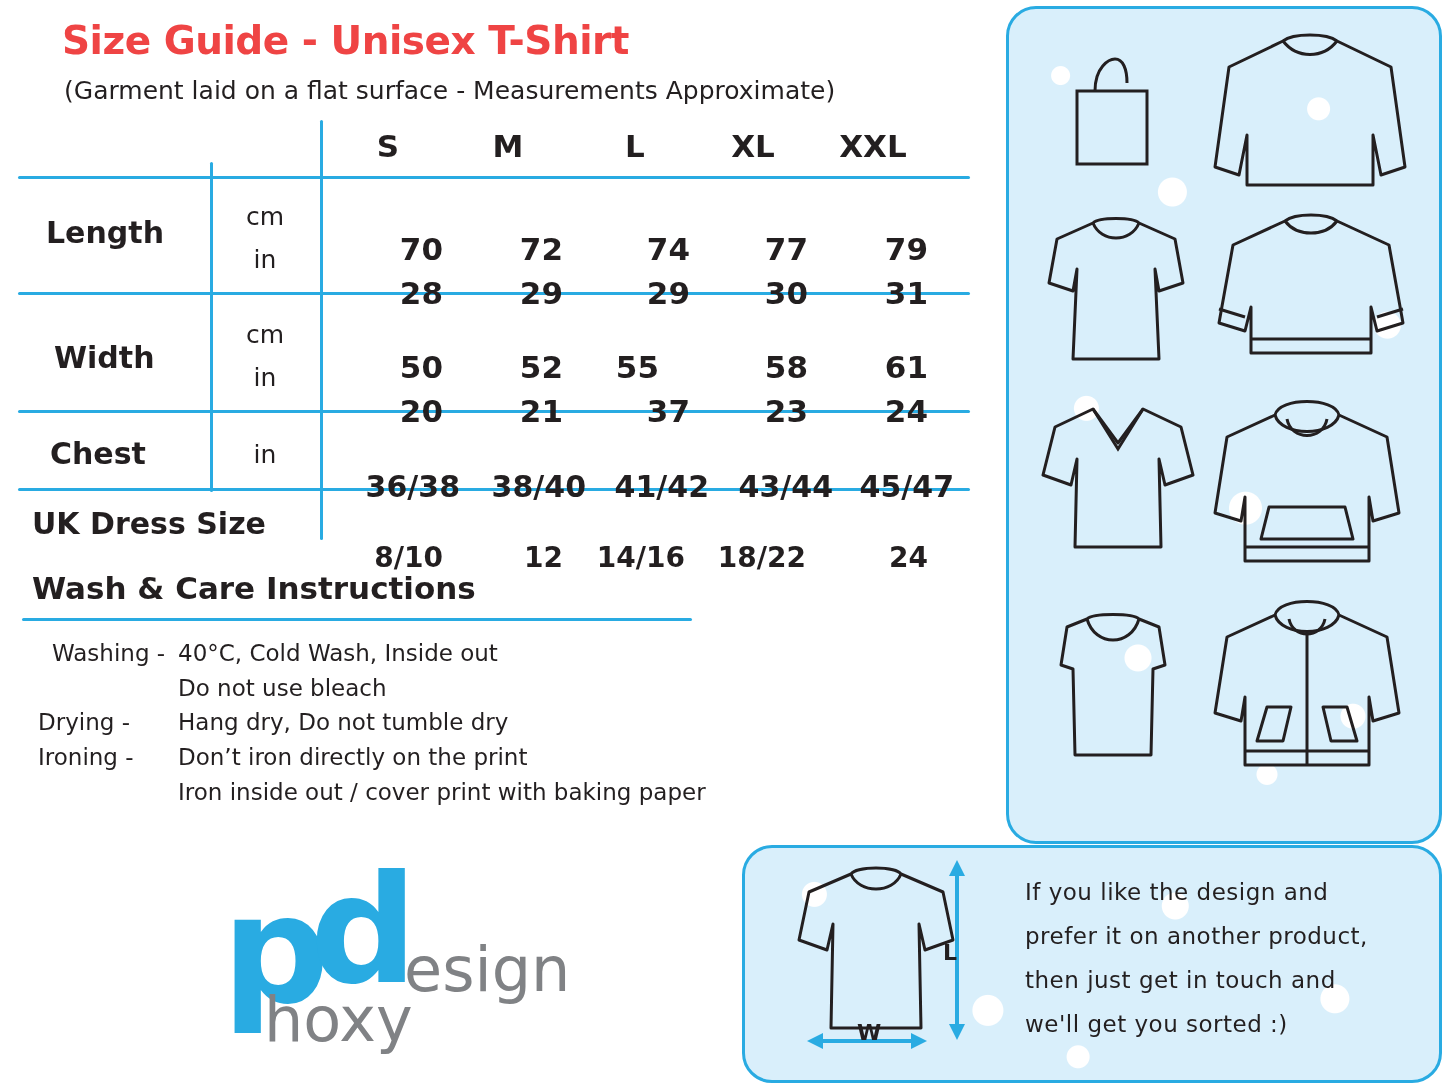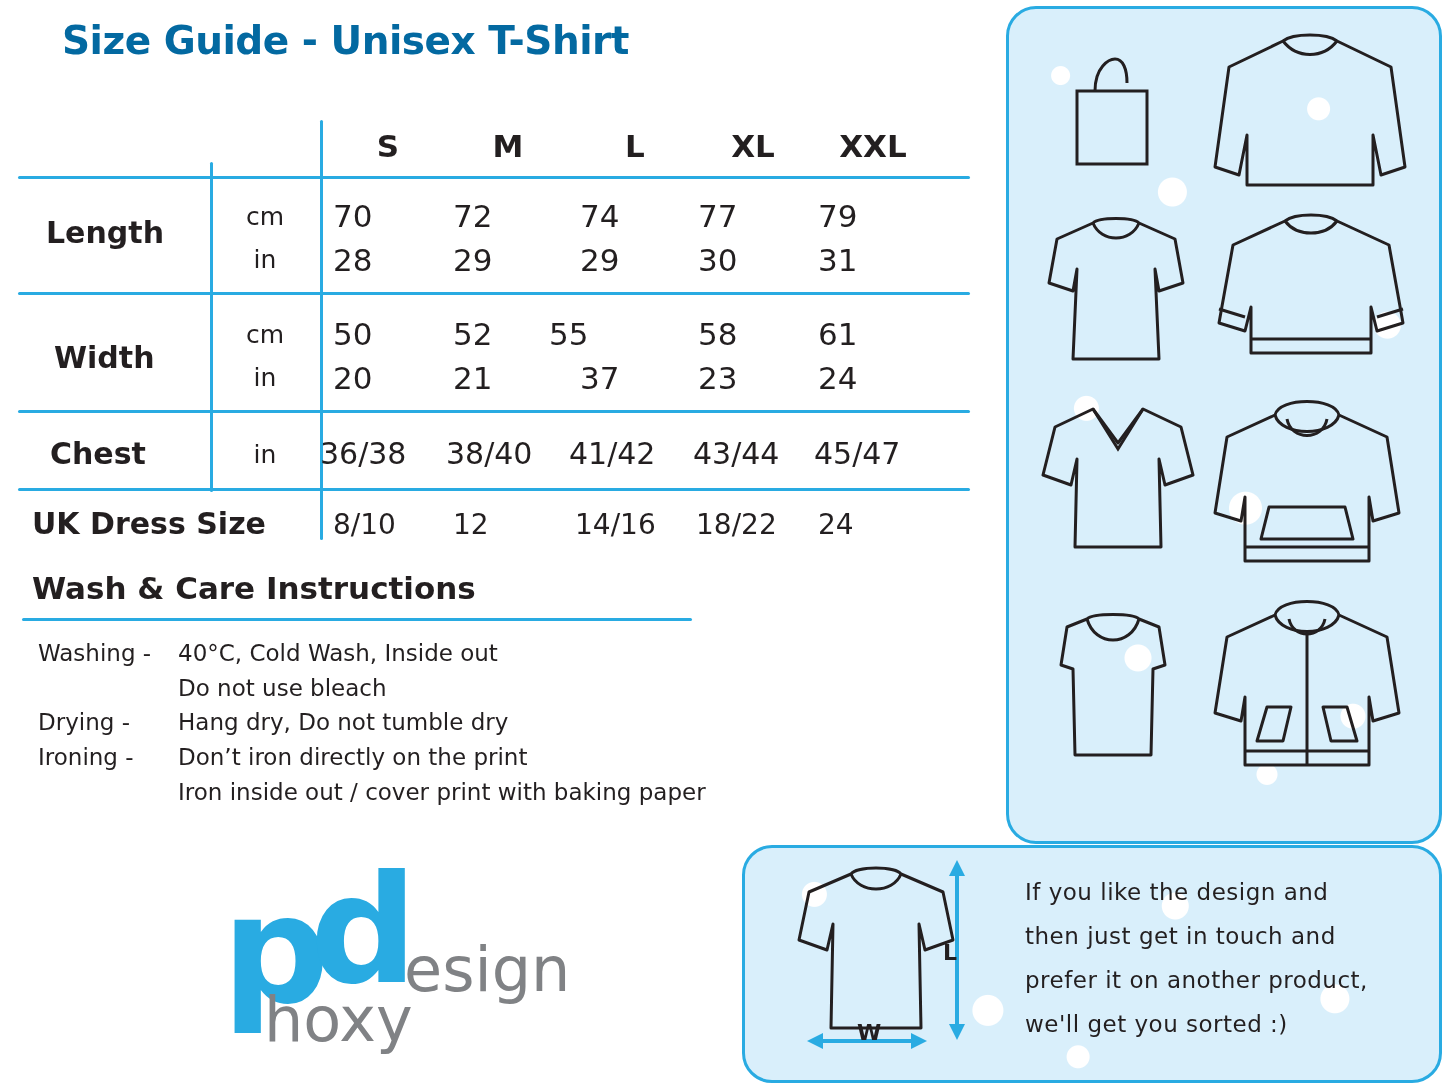--- a/index.html
+++ b/index.html
@@ -9,40 +9,40 @@
     font-family:"DejaVu Sans", sans-serif;
     color:#231f20;
     overflow:hidden;
     position:relative;
   }
   
   #left-panel{position:absolute;left:0;top:0;width:1000px;height:1084px;}
   #title{
     position:absolute;left:62px;top:18px;
     font-size:39px;font-weight:bold;letter-spacing:-0.5px;
-    color:#0369a1;
+    color:#ef4444;
   }
   #subtitle{
     position:absolute;left:64px;top:76px;
     font-size:25px;color:#231f20;font-weight:normal;
   }
 
   
   #size-table{position:absolute;left:18px;top:120px;width:960px;height:430px;}
   .col-head{
     position:absolute;font-size:31px;font-weight:bold;text-align:center;width:110px;
   }
   .rowlabel{
     position:absolute;font-size:30px;font-weight:bold;
   }
   .unit{
     position:absolute;font-size:25px;text-align:center;width:70px;
   }
   .cell{
-    position:absolute;font-size:31px;text-align:left;width:110px;font-weight:normal;
+    position:absolute;font-size:31px;text-align:right;width:110px;font-weight:bold;margin-top:33px;
   }
   .cell.wide{width:140px;font-size:30px;}
   
   .hline{
     position:absolute;height:3px;background:#29abe2;border-radius:2px;
   }
   .vline{
     position:absolute;width:3px;background:#29abe2;border-radius:2px;
   }
 
@@ -111,20 +111,21 @@
   .meas-letter{position:absolute;font-weight:bold;font-size:22px;color:#231f20;}
 
   svg{display:block;}
 </style>
 </head>
 <body>
 
 <div id="left-panel">
 
   <div id="title">Size Guide - Unisex T-Shirt</div>
+  <div id="subtitle">(Garment laid on a flat surface - Measurements Approximate)</div>
 
   <div id="size-table">
 
     <div class="col-head" style="left:315px;top:8px;">S</div>
     <div class="col-head" style="left:435px;top:8px;">M</div>
     <div class="col-head" style="left:562px;top:8px;">L</div>
     <div class="col-head" style="left:680px;top:8px;">XL</div>
     <div class="col-head" style="left:800px;top:8px;">XXL</div>
 
     <div class="hline" style="left:0px;top:56px;width:952px;"></div>
@@ -180,21 +181,21 @@
     <div class="cell" style="left:315px;top:388px;font-size:28px;">8/10</div>
     <div class="cell" style="left:435px;top:388px;font-size:28px;">12</div>
     <div class="cell" style="left:557px;top:388px;font-size:28px;">14/16</div>
     <div class="cell" style="left:678px;top:388px;font-size:28px;">18/22</div>
     <div class="cell" style="left:800px;top:388px;font-size:28px;">24</div>
   </div>
 
   <div id="wash-head">Wash &amp; Care Instructions</div>
   <div id="wash-underline"></div>
 
-  <div class="care-label" style="left:38px;top:640px;">Washing -</div>
+  <div class="care-label" style="left:52px;top:640px;">Washing -</div>
   <div class="care-text" style="left:178px;top:640px;text-align:center;">40°C, Cold Wash, Inside out</div>
   <div class="care-text" style="left:178px;top:675px;">Do not use bleach</div>
 
   <div class="care-label" style="left:38px;top:709px;">Drying -</div>
   <div class="care-text" style="left:178px;top:709px;">Hang dry, Do not tumble dry</div>
 
   <div class="care-label" style="left:38px;top:744px;">Ironing -</div>
   <div class="care-text" style="left:178px;top:779px;">Iron inside out / cover print with baking paper</div>
   <div class="care-text" style="left:178px;top:744px;">Don’t iron directly on the print</div>
 
@@ -276,17 +277,17 @@
 
   <svg width="120" height="26" viewBox="0 0 120 26" style="position:absolute;left:62px;top:180px;">
     <line x1="10" y1="13" x2="110" y2="13" stroke="#29abe2" stroke-width="4"></line>
     <polygon points="0,13 16,5 16,21" fill="#29abe2"></polygon>
     <polygon points="120,13 104,5 104,21" fill="#29abe2"></polygon>
   </svg>
   <div class="meas-letter" style="left:112px;top:172px;">W</div>
 
   <div id="promo-text">
     <div>If you like the design and</div>
+    <div>prefer it on another product,</div>
     <div>then just get in touch and</div>
-    <div>prefer it on another product,</div>
     <div>we'll get you sorted :)</div>
   </div>
 </div>
 
 </body></html>

